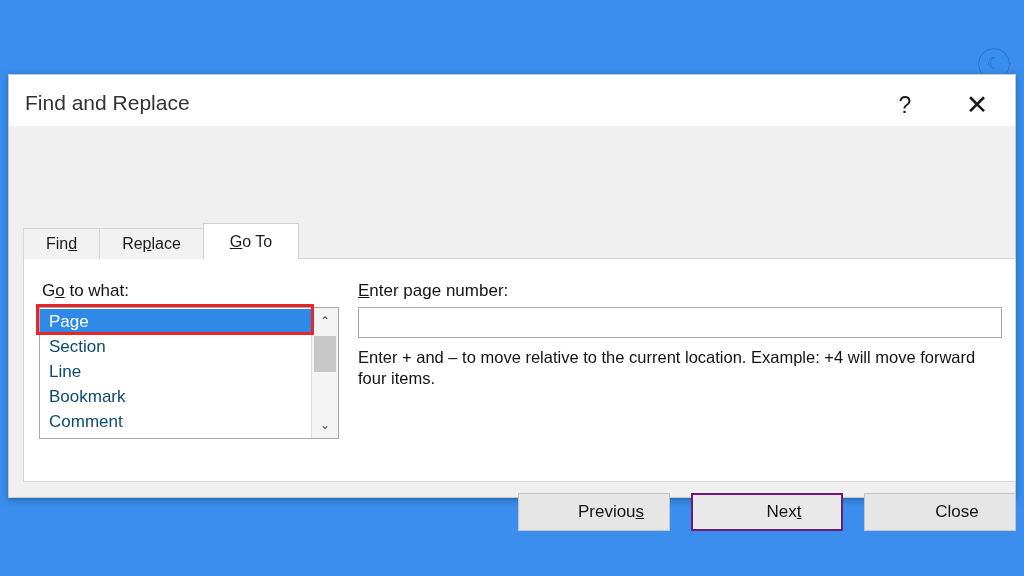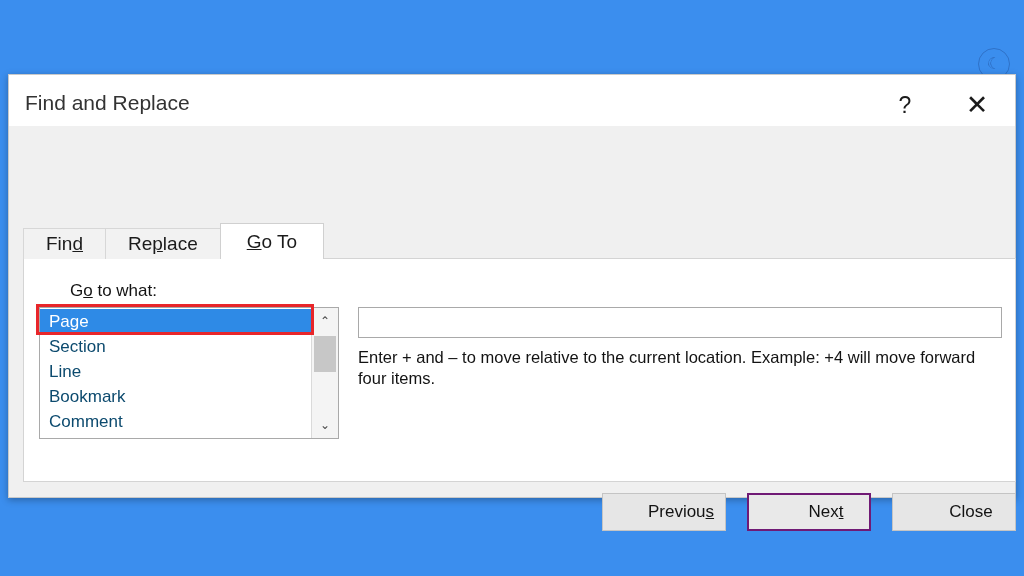--- a/index.html
+++ b/index.html
@@ -115,21 +115,21 @@
     align-items: flex-end;
     height: 36px;
     z-index: 3;
   }
   .tab {
     height: 31px;
     padding: 0 22px;
     display: flex;
     align-items: center;
     justify-content: center;
-    font-size: 19px;
+    font-size: 16px;
     color: #1b1b1b;
     background: #f2f2f2;
     border: 1px solid #d7d7d7;
     border-bottom: none;
     margin-right: -1px;
     cursor: pointer;
     box-sizing: border-box;
     white-space: nowrap;
   }
   .tab.active {
@@ -156,21 +156,20 @@
     z-index: 2;
   }
 
   
   #goto-label {
     position: absolute;
     left: 18px;
     top: 22px;
     font-size: 17px;
     color: #131313;
-    margin-left: 28px;
   }
   #listbox-wrap {
     position: absolute;
     left: 15px;
     top: 48px;
     width: 300px;
     height: 132px;
     border: 1px solid #a9a9a9;
     background: #ffffff;
     box-sizing: border-box;
@@ -277,21 +276,21 @@
     position: absolute;
     left: 14px;
     top: 418px;
     width: 993px;
     display: flex;
     justify-content: flex-end;
     gap: 21px;
     z-index: 3;
   }
   .dlg-button {
-    width: 124px;
+    width: 152px;
     height: 38px;
     background: #e6e6e6;
     border: 1px solid #c4c4c4;
     font-family: "Liberation Sans", sans-serif;
     font-size: 17px;
     color: #131313;
     cursor: pointer;
     display: flex;
     align-items: center;
     justify-content: center;
@@ -363,20 +362,23 @@
       </div>
       <div id="list-scrollbar">
         <div class="sb-arrow">⌃</div>
         <div id="sb-thumb"></div>
         <div class="sb-arrow">⌄</div>
       </div>
     </div>
 
     <div id="highlight-box"></div>
 
+    <div id="enter-page-label">
+      <span></span><u>E</u><span>nter page number:</span>
+    </div>
 
     <input id="page-number-input" type="text" autofocus="" placeholder="" style="">
 
     <div id="hint-text">Enter + and – to move relative to the current location. Example: +4 will move forward four items.</div>
 
   </div>
 
   <div id="button-row">
     <button class="dlg-button">
       <span>Previou</span>

